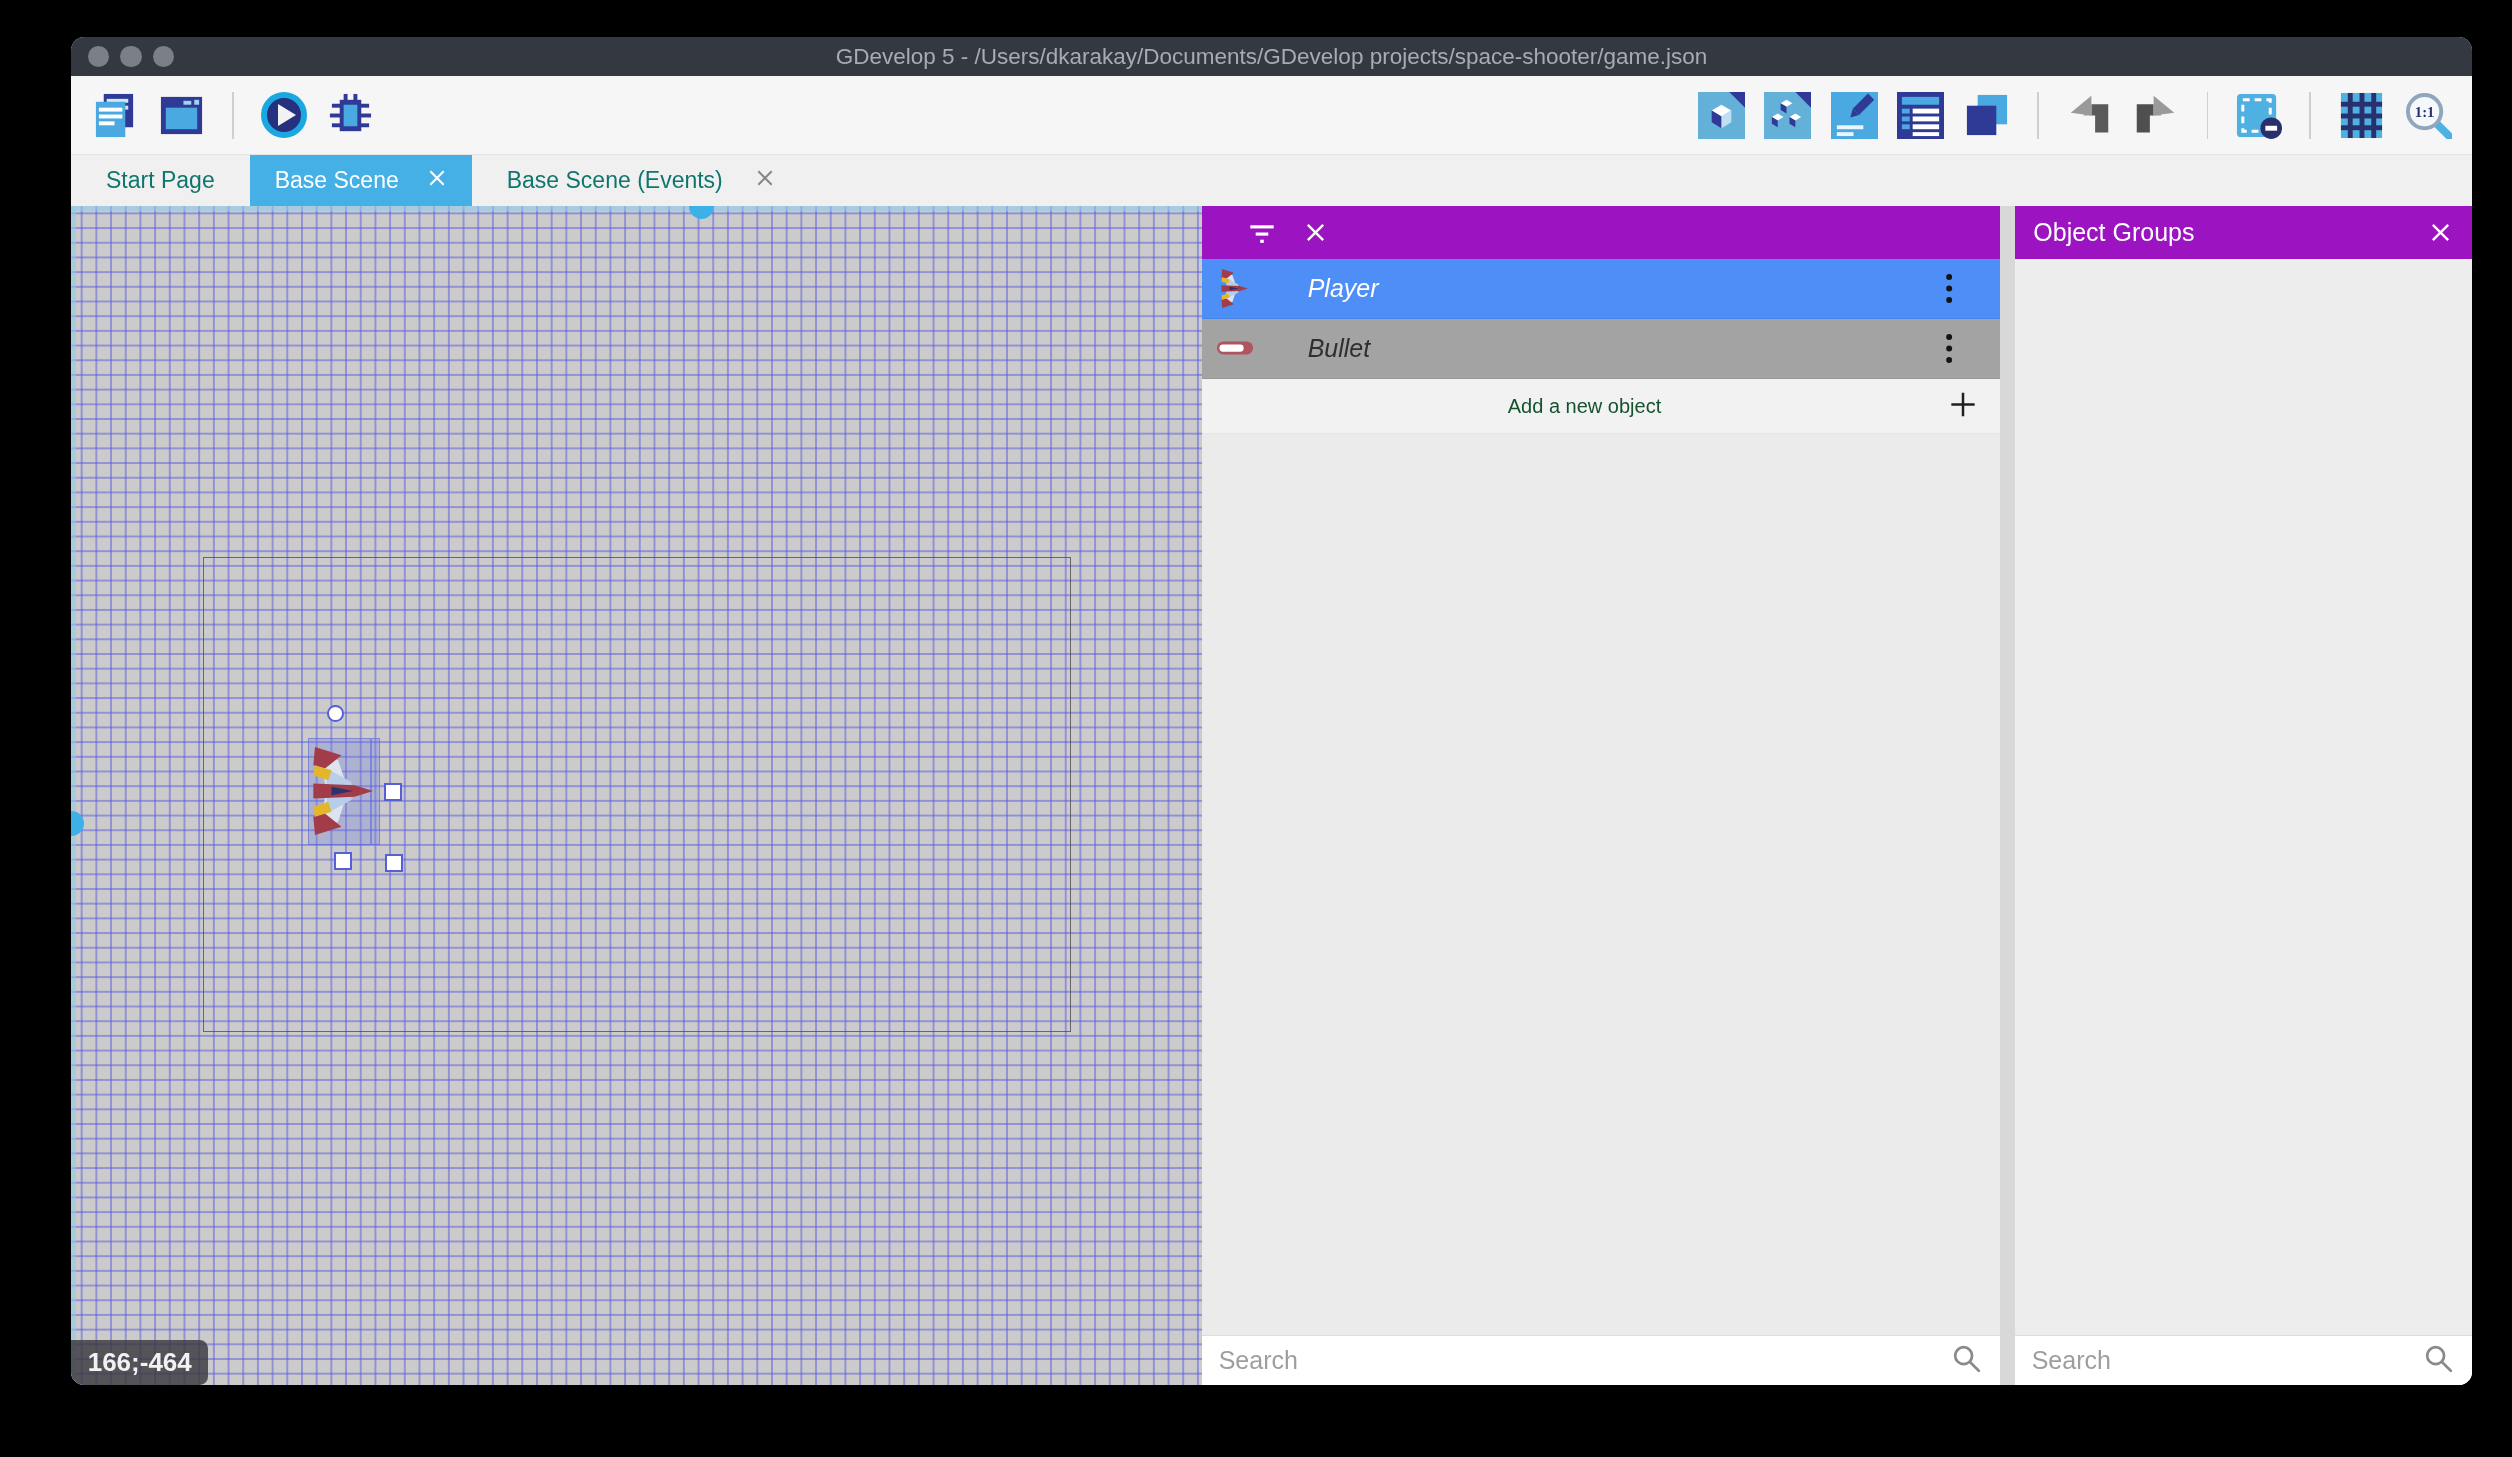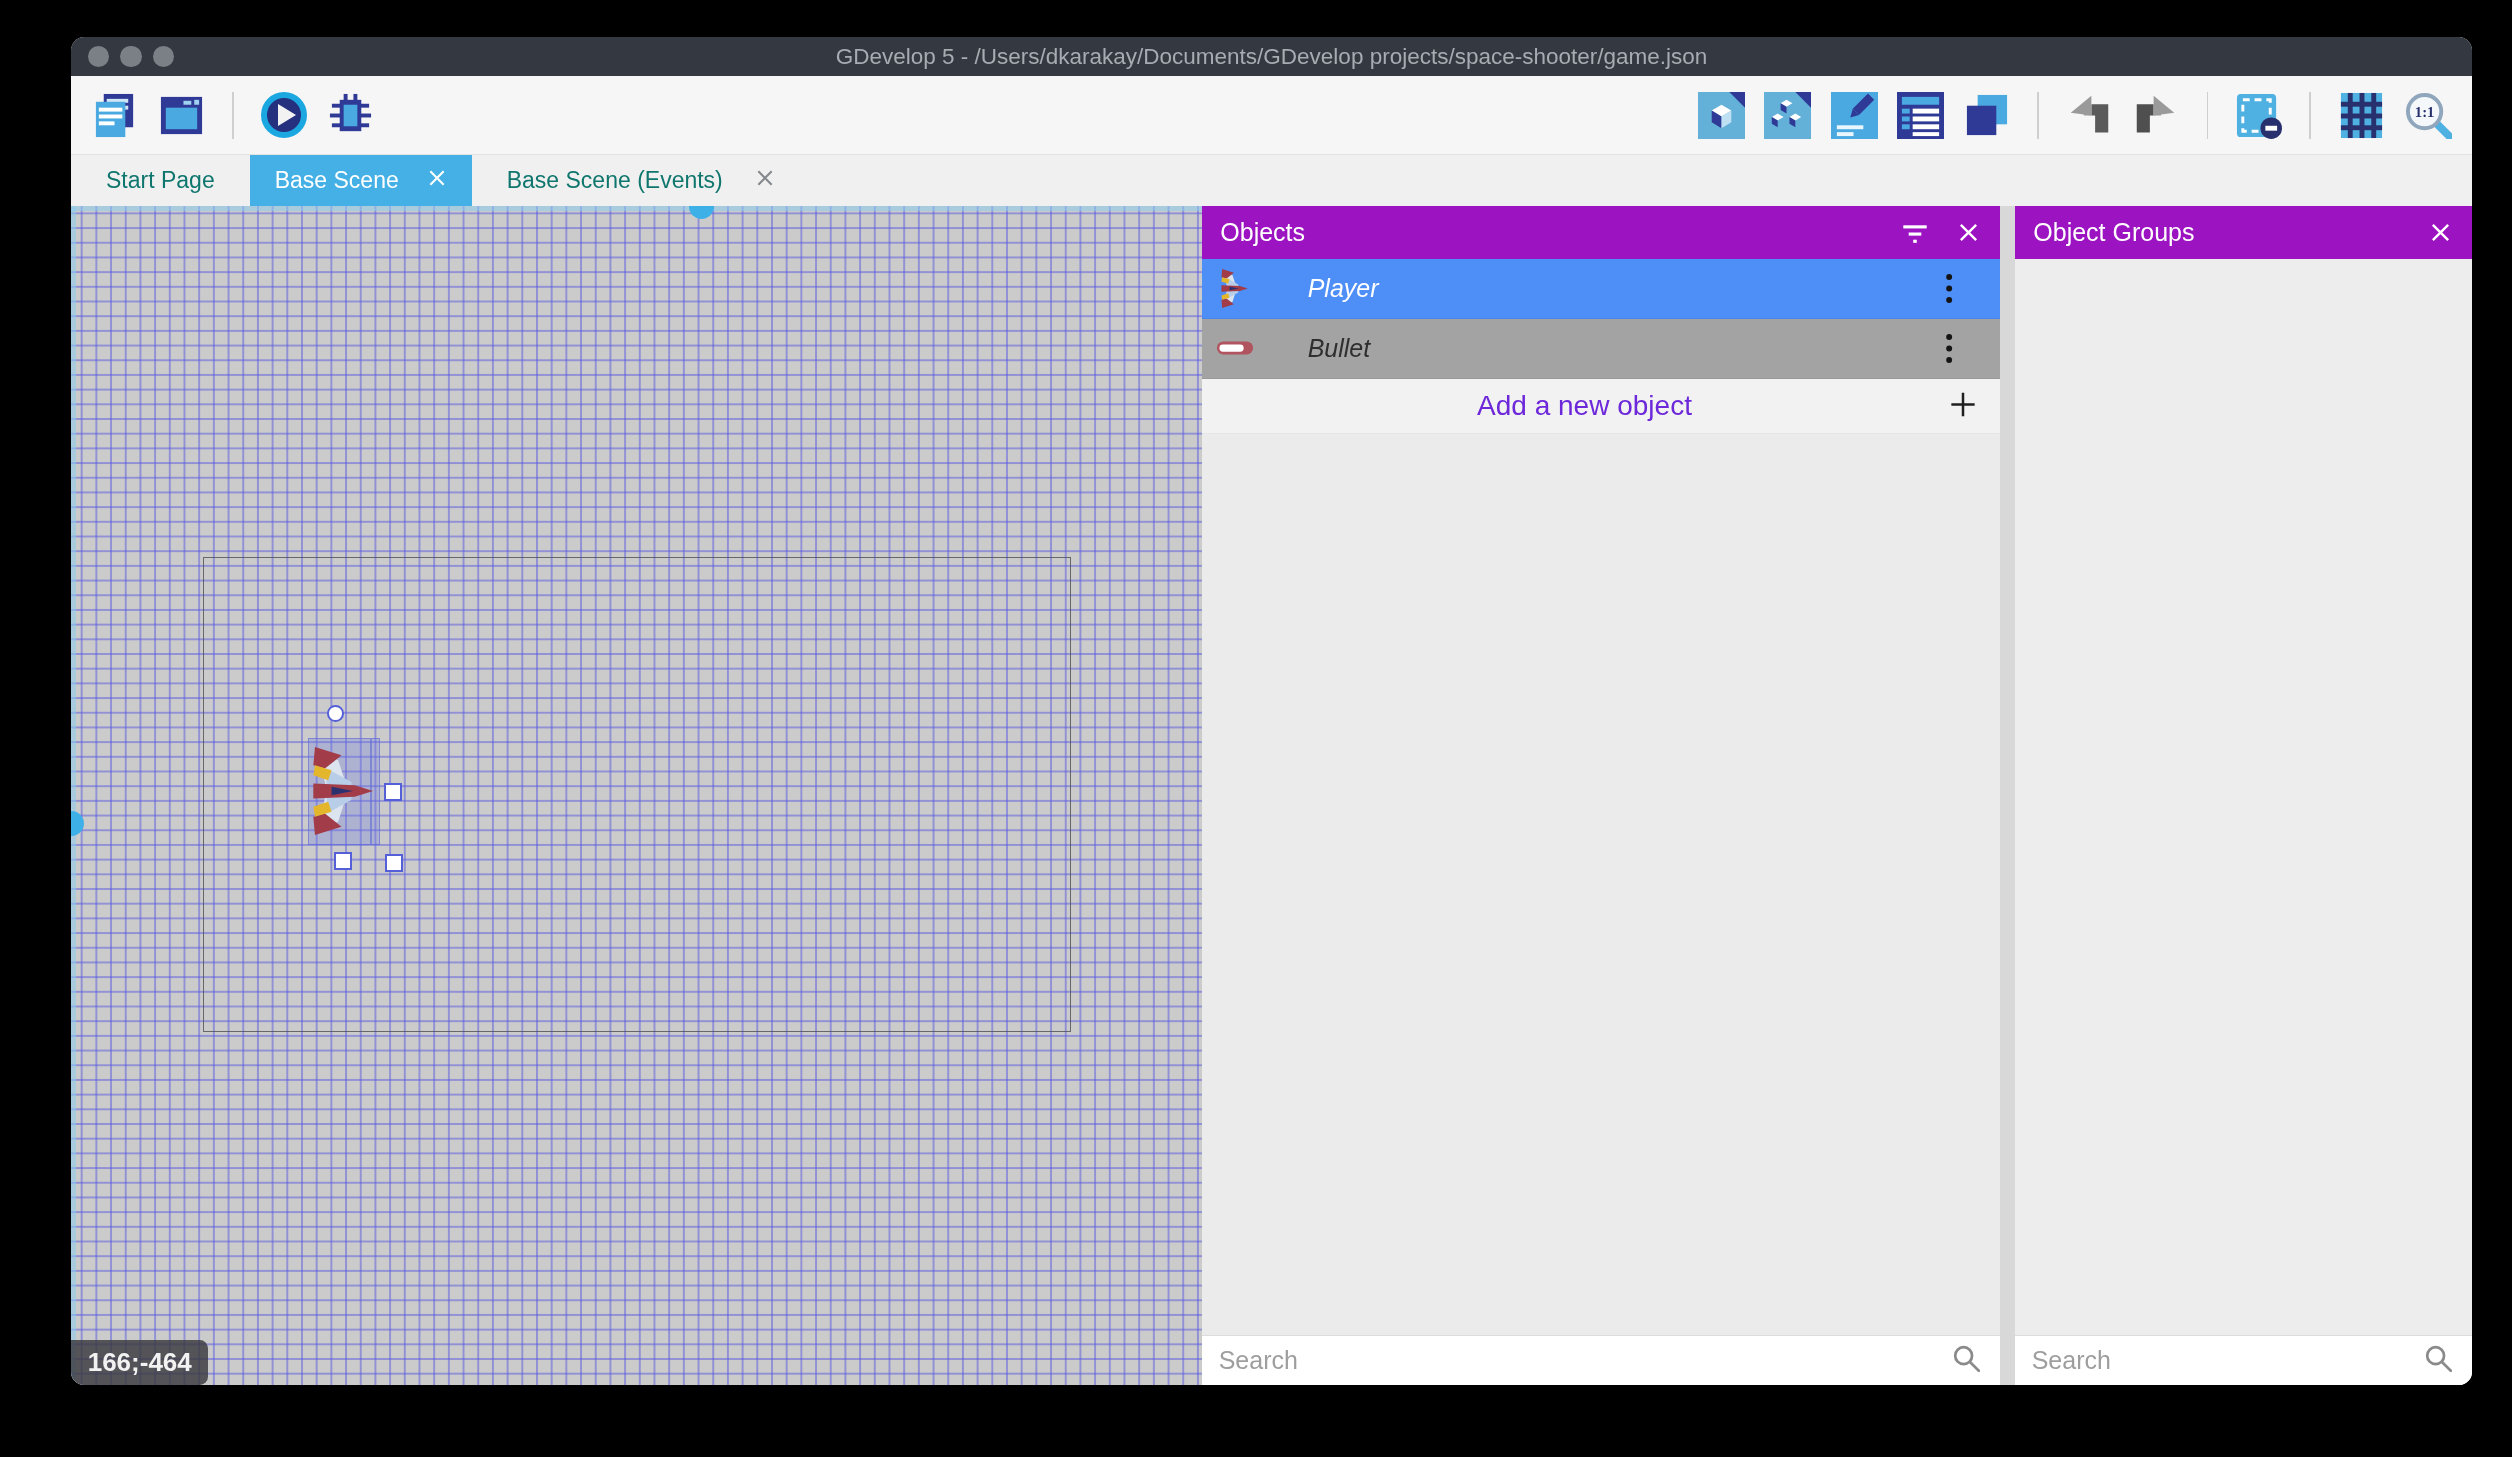--- a/index.html
+++ b/index.html
@@ -76,21 +76,21 @@
           background:#a3a3a3; cursor:pointer; flex:0 0 auto; }
   .orow.selected { background:#4d8ef7; color:#fff; }
   .orow .oicon { width:42px; margin-left:11.7px; display:flex; justify-content:center; align-items:center; }
   .orow .olabel { font-size:25px; margin-left:52px; flex:1; color:inherit;font-style:italic; }
   .orow.selected .olabel { color:#fff; }
   .orow:not(.selected) .olabel { color:#2f2f2f; }
   .orow .dots { margin-right:47px; cursor:pointer; display:flex; align-items:center; }
 
   .addrow { height:55px; background:#f2f2f2; display:flex; align-items:center; position:relative;
             border-bottom:1.7px solid rgba(0,0,0,0.05); cursor:pointer; flex:0 0 auto; }
-  .addrow .alabel { flex:1; text-align:center; font-size:28px; color:#6d28d9; padding-right:33px; }
+  .addrow .alabel { flex:1; text-align:center; font-size:20px; color:#14532d; padding-right:33px; }
   .addrow .plus { position:absolute; right:21.7px; top:50%; transform:translateY(-50%); cursor:pointer; }
 
   .pfill { flex:1; }
 
   .searchrow { height:50px; background:#fff; border-top:0.8px solid #ddd; display:flex; align-items:center; flex:0 0 auto; }
   .searchrow input { flex:1; border:none; outline:none; background:transparent; font-size:25px;
                      color:#444; padding-left:16.7px; font-family:"Liberation Sans", sans-serif; }
   .searchrow input::placeholder { color:#9e9e9e; }
   .searchrow .mag { margin-right:16.7px; flex:0 0 auto; }
 
@@ -307,21 +307,20 @@
         <div class="track-top"></div>
         <div class="track-left"></div>
         <div class="thumb h"></div>
         <div class="thumb v"></div>
 
         <div class="coords">166;-464</div>
       </div>
 
       <div class="panel objects">
         <div class="phead">
-          <span class="ptitle">Objects</span>
           <span class="hicon">
             <svg width="28" height="27" viewBox="0 0 30 30">
               <rect x="2" y="7" width="26" height="3.5" fill="#fff"></rect>
               <rect x="8" y="15" width="14" height="3.5" fill="#fff"></rect>
               <rect x="13" y="23" width="4" height="3.5" fill="#fff"></rect>
             </svg>
           </span>
           <span class="hicon">
             <svg width="23" height="23" viewBox="0 0 24 24">
                 <path d="M4 4 L20 20 M20 4 L4 20" stroke="#fff" stroke-width="2.5" fill="none"></path>

